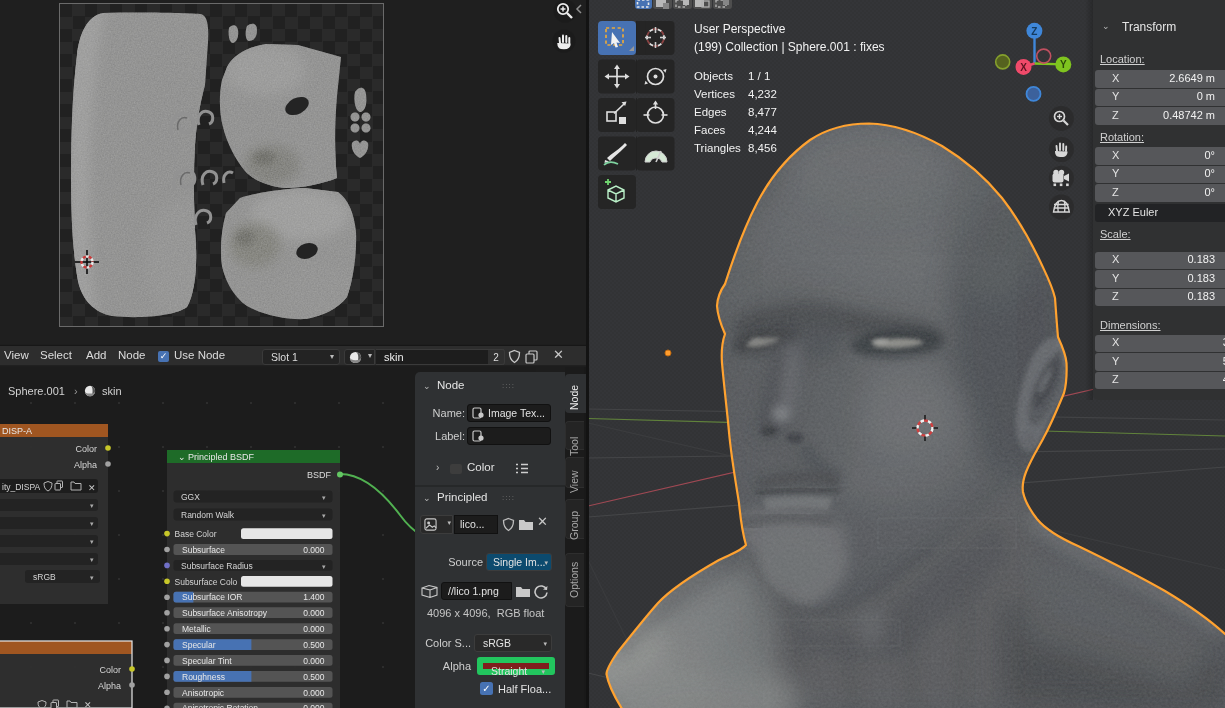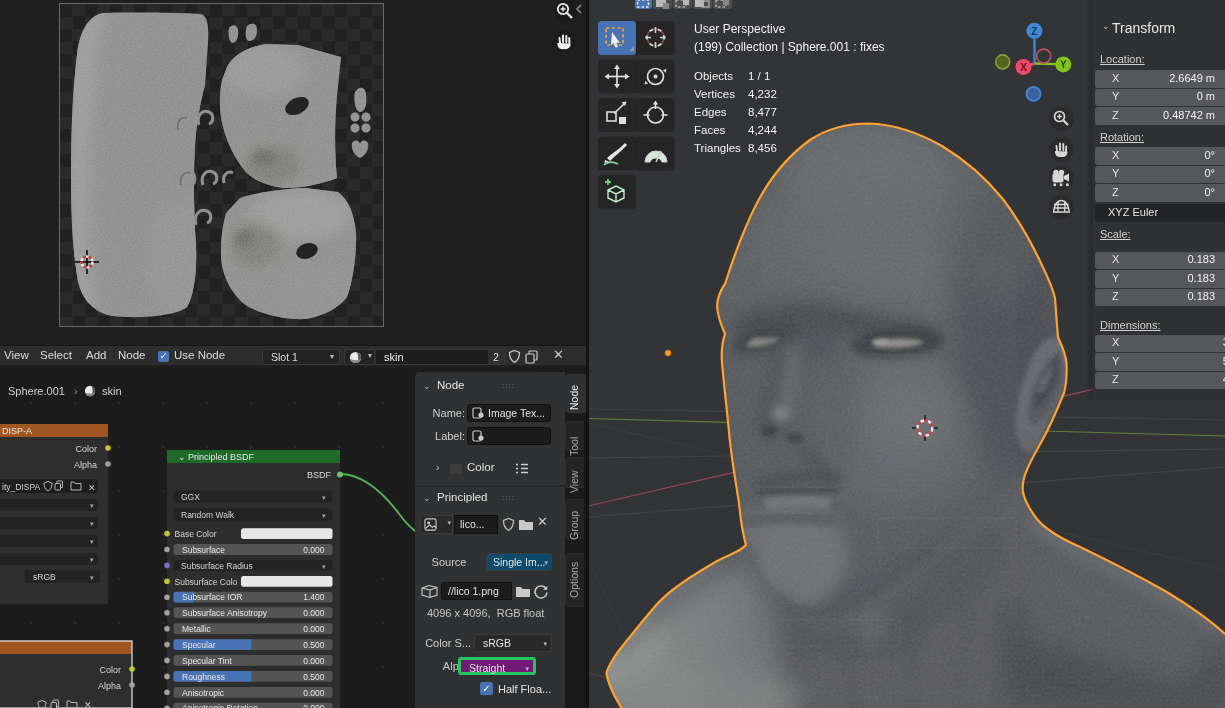--- a/index.html
+++ b/index.html
@@ -323,40 +323,40 @@
       </div>
       <div class="abs" style="left:39px;top:143px;width:44px;height:19px;background:#1c1c1c;border:1px solid #111;color:#e2e2e2;font-size:10.5px;line-height:17px;padding-left:5px">lico...</div>
       <svg class="abs" style="left:86px;top:145px" width="15" height="15" viewBox="0 0 15 15">
           <path d="M7.5,1.5 L12.5,3.5 C12.5,8 11,11.5 7.5,13.5 C4,11.5 2.5,8 2.5,3.5 Z" fill="none" stroke="#bdbdbd" stroke-width="1.3"></path>
         </svg>
       <svg class="abs" style="left:103px;top:145px" width="16" height="15" viewBox="0 0 16 15">
           <path d="M1,3 L6,3 L7.5,5 L15,5 L15,13 L1,13 Z" fill="#c9c9c9"></path>
         </svg>
       <div class="abs" style="left:122px;top:142px;color:#c8c8c8;font-size:13px">✕</div>
 
-      <div class="abs" style="left:0px;top:184px;width:68px;text-align:center;color:#cecece;font-size:11px">Source</div>
+      <div class="abs" style="left:0px;top:184px;width:68px;text-align:right;color:#cecece;font-size:11px">Source</div>
       <div class="abs" style="left:71px;top:181px;width:66px;height:18px;background:#0c4a6e;border:1px solid #3c3c3c;border-radius:3px;color:#e2e2e2;font-size:10.5px;line-height:16px;padding-left:6px">Single Im...<span style="position:absolute;right:3px;top:1px;font-size:7px;color:#bbb">▾</span></div>
 
       <svg class="abs" style="left:6px;top:212px" width="17" height="15" viewBox="0 0 17 15">
           <path d="M1,4 L8,1.5 L16,3.5 L16,11 L9,13.5 L1,11 Z M1,4 L9,6 L9,13.5 M9,6 L16,3.5" fill="none" stroke="#c9c9c9" stroke-width="1.1"></path>
         </svg>
       <div class="abs" style="left:26px;top:210px;width:71px;height:18px;background:#1c1c1c;border:1px solid #111;border-radius:3px 0 0 3px;color:#e2e2e2;font-size:10.5px;line-height:16px;padding-left:6px">//lico 1.png</div>
       <svg class="abs" style="left:100px;top:212px" width="16" height="15" viewBox="0 0 16 15">
           <path d="M1,3 L6,3 L7.5,5 L15,5 L15,13 L1,13 Z" fill="#c9c9c9"></path>
         </svg>
       <svg class="abs" style="left:118px;top:211px" width="16" height="16" viewBox="0 0 16 16">
           <path d="M13.5,6.5 A6,6 0 1 0 14,9.5" fill="none" stroke="#c9c9c9" stroke-width="1.6"></path>
           <path d="M14.5,3 L14,7 L10,6.5 Z" fill="#c9c9c9"></path>
         </svg>
       <div class="abs" style="left:12px;top:235px;color:#c6c6c6;font-size:11px">4096 x 4096,&nbsp; RGB float</div>
 
       <div class="abs" style="left:0px;top:265px;width:56px;text-align:right;color:#cecece;font-size:11px">Color S...</div>
       <div class="abs" style="left:59px;top:262px;width:78px;height:18px;background:#292929;border:1px solid #3c3c3c;border-radius:3px;color:#e2e2e2;font-size:10.5px;line-height:16px;padding-left:8px">sRGB<span style="position:absolute;right:4px;top:1px;font-size:7px;color:#bbb">▾</span></div>
       <div class="abs" style="left:0px;top:288px;width:56px;text-align:right;color:#cecece;font-size:11px">Alpha</div>
-      <div class="abs" style="left:43px;top:285px;width:78px;height:18px;background:#701a75;border:3px solid #22c55e;border-radius:3px;color:#e2e2e2;font-size:10.5px;line-height:16px;padding-left:8px">Straight<span style="position:absolute;right:4px;top:1px;font-size:7px;color:#bbb">▾</span></div>
+      <div class="abs" style="left:62px;top:285px;width:78px;height:18px;background:#7f1d1d;border:6px solid #22c55e;border-radius:3px;color:#e2e2e2;font-size:10.5px;line-height:16px;padding-left:8px">Straight<span style="position:absolute;right:4px;top:1px;font-size:7px;color:#bbb">▾</span></div>
       <div class="abs" style="left:65px;top:310px;width:13px;height:13px;background:#4772b3;border-radius:2.5px;color:#fff;font-size:10px;line-height:13px;text-align:center">✓</div>
       <div class="abs" style="left:83px;top:311px;color:#e2e2e2;font-size:11px">Half Floa...</div>
     </div>
 
     <div class="abs" style="left:565px;top:0;width:23px;height:341px;background:#1b1b1b">
         <div class="abs" style="left:19px;top:0;width:4px;height:341px;background:#191919"></div>
       <div class="abs" style="left:0;top:7px;width:23px;height:39px;background:#2f3133;border-radius:4px 0 0 4px"></div>
       <div class="abs tabtxt" style="top:10px;color:#ececec">Node</div>
       <div class="abs" style="left:0;top:54px;width:19px;height:29px;background:#242424;border:1px solid #2e2e2e;border-right:none;border-radius:4px 0 0 4px"></div>
       <div class="abs tabtxt" style="top:59px;color:#a8a8a8">Tool</div>
@@ -693,21 +693,21 @@
       <circle r="7.5" fill="none" stroke="#d04040" stroke-width="2.4" stroke-dasharray="3.8 3.8" stroke-dashoffset="3.8"></circle>
       <line x1="-13" y1="0" x2="-8.5" y2="0" stroke="#111" stroke-width="1.4"></line>
       <line x1="8.5" y1="0" x2="13" y2="0" stroke="#111" stroke-width="1.4"></line>
       <line x1="0" y1="-13" x2="0" y2="-8.5" stroke="#111" stroke-width="1.4"></line>
       <line x1="0" y1="8.5" x2="0" y2="13" stroke="#111" stroke-width="1.4"></line>
     </g>
   </svg>
   <div class="abs" style="left:497px;top:0;width:8px;height:400px;background:linear-gradient(to right,rgba(20,20,20,0),rgba(20,20,20,0.35));"></div>
   <div class="abs" id="tpanel" style="left:505px;top:0;width:132px;height:400px;background:#303132;border-radius:0 0 0 6px;overflow:hidden;">
      <div class="abs" style="left:9px;top:21px;color:#b8b8b8;font-size:9px">⌄</div>
-     <div class="abs" style="left:19px;top:20px;color:#e6e6e6;font-size:14px">Transform</div>
+     <div class="abs" style="left:29px;top:20px;color:#e6e6e6;font-size:12px">Transform</div>
      <div class="abs tlab" style="top:53px">Location:</div>
      <div class="abs trow" style="top:70px">
           <span class="tx">X</span>
           <span class="tv">2.6649 m</span>
         </div>
      <div class="abs trow" style="top:88.5px">
           <span class="tx">Y</span>
           <span class="tv">0 m</span>
         </div>
      <div class="abs trow" style="top:107px">

